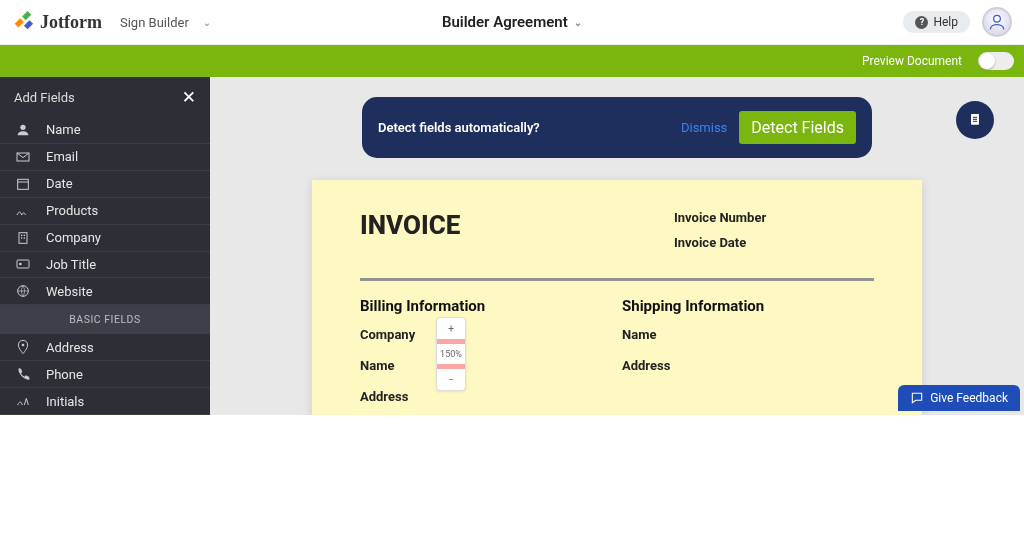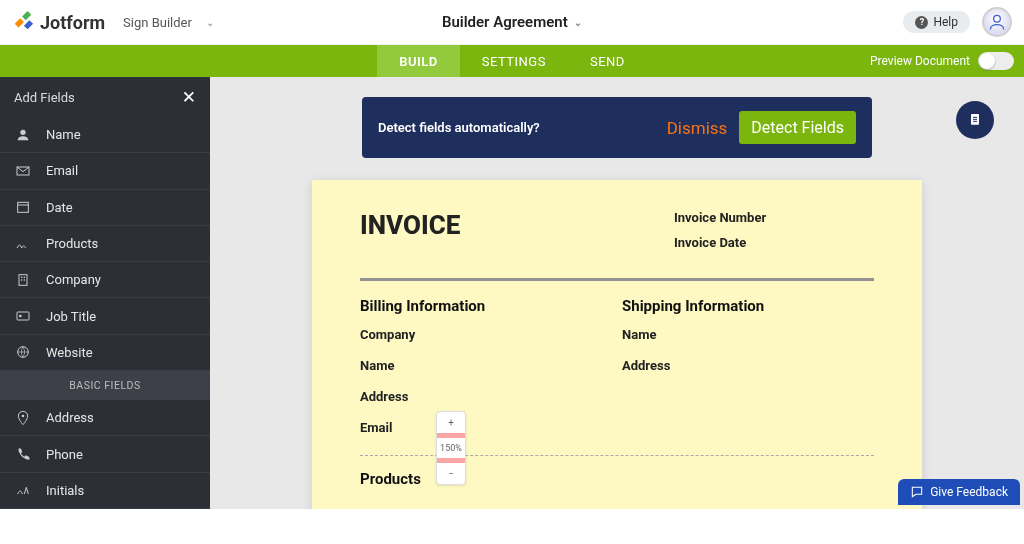--- a/index.html
+++ b/index.html
@@ -1,50 +1,50 @@
 <!DOCTYPE html>
 <html><head>
 <meta charset="utf-8">
 <style>
   * { box-sizing: border-box; margin: 0; padding: 0; }
   html, body { width: 1024px; height: 544px; font-family: -apple-system, BlinkMacSystemFont, "Segoe UI", Roboto, Helvetica, Arial, sans-serif; overflow: hidden; background:#fff; }
   
   .top-header { height: 45px; display:flex; align-items:center; padding:0 12px; border-bottom:1px solid #eee; position:relative; }
-  .logo { display:flex; align-items:center; gap:6px; }
+  .logo { display:flex; align-items:center; gap:6px;font-family:Liberation Serif, serif; }
   .logo-mark { width:22px; height:22px; display:inline-block; }
   .logo-text { font-weight:700; font-size:18px; color:#333; }
   .sign-builder { margin-left:18px; font-size:13px; color:#555; display:flex; align-items:center; gap:14px; cursor:pointer; }
   .chevron { font-size:10px; color:#888; }
   .doc-title { position:absolute; left:50%; transform:translateX(-50%); font-weight:600; font-size:15px; color:#222; display:flex; align-items:center; gap:6px; }
   .right-head { margin-left:auto; display:flex; align-items:center; gap:12px; }
   .help-pill { background:#e9ecef; border-radius:14px; padding:4px 12px; font-size:12px; color:#333; display:flex; align-items:center; gap:5px; cursor:pointer; }
   .avatar { width:30px; height:30px; border-radius:50%; border:2px solid #d0d0d0; background: radial-gradient(circle at 50% 40%, #fff, #cce); display:flex; align-items:center; justify-content:center; }
   .avatar svg { width:20px; height:20px; }
   
   .tab-bar { height:32px; background:#7bb60f; display:flex; align-items:center; justify-content:center; position:relative; }
   .tabs { display:flex; gap:0; }
   .tab { padding:0 22px; height:32px; display:flex; align-items:center; font-size:13px; color:#fff; cursor:pointer; letter-spacing:0.5px; }
   .tab.active { background:#92c93d; font-weight:600; }
-  .preview-wrap { position:absolute; right:10px; display:flex; align-items:center; gap:8px; color:#fff; font-size:12px; }
+  .preview-wrap { position:absolute; right:10px; display:flex; align-items:center; gap:16px; color:#fff; font-size:12px; }
   .toggle { width:36px; height:18px; background:#ededed; border-radius:10px; position:relative; cursor:pointer; }
   .toggle-knob { width:16px; height:16px; background:#fff; border-radius:50%; position:absolute; top:1px; left:1px; box-shadow:0 1px 2px rgba(0,0,0,0.3); }
   
-  .main { display:flex; height:432px; position:relative; }
+  .main { display:flex; height:338px; position:relative; }
   .sidebar { width:210px; background:#2c2f36; color:#fff; display:flex; flex-direction:column; overflow:hidden; }
   .sidebar-head { display:flex; align-items:center; justify-content:space-between; padding:10px 14px; font-size:13px; color:#ddd; }
   .close-x { cursor:pointer; font-size:17px; color:#fff; }
   .field-item { display:flex; align-items:center; gap:14px; padding:0 14px; height:39px; font-size:13px; color:#e6e6e6; border-bottom:1px solid #3a3d44; cursor:pointer; }
   .field-item .icon { width:18px; height:18px; display:flex; align-items:center; justify-content:center; }
   .basic-fields { background:#3d4048; text-align:center; font-size:10.5px; letter-spacing:0.5px; color:#bdbdbd; padding:8px 0; }
   
   .canvas { flex:1; background:#e8e8e8; position:relative; overflow:hidden; }
-  .banner { margin:20px auto 0; width:510px; background:#1e2f5d; color:#fff; display:flex; align-items:center; padding:14px 16px; border-radius:4px; }
+  .banner { margin:20px auto 0; width:510px; background:#1e2f5d; color:#fff; display:flex; align-items:center; padding:14px 16px; border-radius:15px; }
   .banner-text { font-size:13px; font-weight:600; }
   .banner-actions { margin-left:auto; display:flex; align-items:center; gap:12px; }
-  .dismiss { font-size:17px; color:#f97316; cursor:pointer; }
+  .dismiss { font-size:13px; color:#3b82f6; cursor:pointer; }
   .detect-btn { background:#7bb60f; color:#fff; font-size:16px; padding:7px 12px; border-radius:3px; cursor:pointer; }
   .doc { width:610px; background:#fef9c3; margin:22px auto 0; padding:30px 48px 60px; box-shadow:0 2px 10px rgba(0,0,0,0.12); }
   .doc h1 { font-size:26px; font-weight:800; color:#222; }
   .doc .row1 { display:flex; }
   .doc .row1 .left { flex:1; }
   .doc .row1 .right { width:200px; font-size:13px; font-weight:700; color:#222; }
   .doc .row1 .right div { margin-bottom:10px; }
   .divider { border:none; border-top:3px solid #939393; margin:18px 0 16px; }
   .cols { display:flex; gap:10px; }
   .col { flex:1; }
@@ -90,25 +90,20 @@
     <div class="avatar">
       <svg viewBox="0 0 24 24">
           <circle cx="12" cy="8" r="4" fill="none" stroke="#3b5fcc" stroke-width="1.5"></circle>
           <path d="M4 21c0-4 4-6 8-6s8 2 8 6" fill="none" stroke="#3b5fcc" stroke-width="1.5"></path>
         </svg>
     </div>
   </div>
 </div>
 
 <div class="tab-bar">
-  <div class="tabs">
-    <div class="tab active">BUILD</div>
-    <div class="tab">SETTINGS</div>
-    <div class="tab">SEND</div>
-  </div>
   <div class="preview-wrap">
     <span>Preview Document</span>
     <div class="toggle">
         <div class="toggle-knob"></div>
       </div>
   </div>
 </div>
 
 <div class="main">
 

